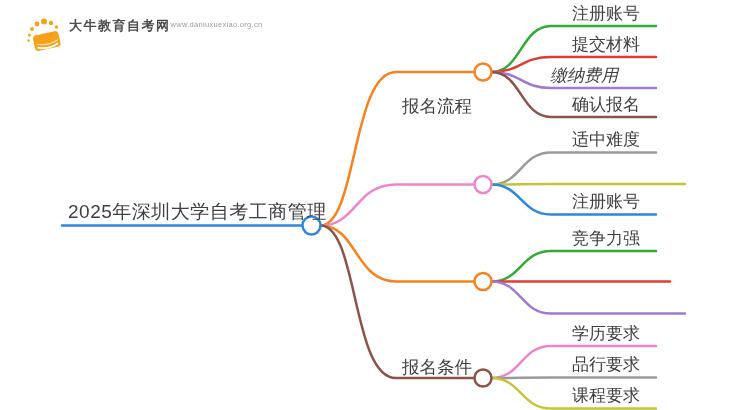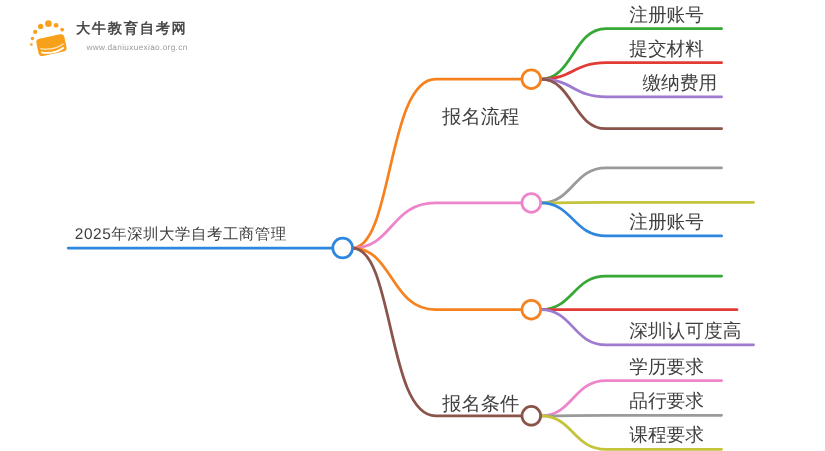--- a/index.html
+++ b/index.html
@@ -5,25 +5,25 @@
   html,body{margin:0;padding:0;}
   body{
     width:750px;height:410px;background:#ffffff;overflow:hidden;position:relative;
     font-family:"Liberation Sans","DejaVu Sans",sans-serif;
   }
   .stage{position:absolute;left:0;top:0;width:750px;height:410px;}
   svg.links{position:absolute;left:0;top:0;}
   svg.links path{fill:none;stroke-width:2.5;stroke-linecap:round;}
   svg.links circle{fill:#ffffff;stroke-width:2.5;cursor:pointer;}
   .label{position:absolute;color:#3f3f3f;white-space:nowrap;line-height:20px;}
-  .root-label{font-size:14px;line-height:22px;letter-spacing:.5px;text-align:right;}
+  .root-label{font-size:19px;line-height:22px;letter-spacing:.5px;text-align:right;}
   .branch-label{font-size:17.5px;}
   .leaf-label{font-size:17px;}
   .logo{position:absolute;left:20px;top:12px;display:flex;align-items:flex-start;gap:5px;}
-  .logo-text{display:flex;flex-direction:column;padding-top:5px;text-align:right;}
+  .logo-text{display:flex;flex-direction:row;padding-top:5px;text-align:right;}
   .site-name{font-size:13px;font-weight:bold;color:#4b4b4b;letter-spacing:1.5px;}
   .site-url{font-size:7.5px;color:#9b9b9b;margin-top:3px;letter-spacing:.3px;}
 </style>
 </head>
 <body>
 
 <div class="stage">
 
   <svg class="links" width="750" height="410">
 
@@ -58,25 +58,27 @@
     <circle cx="483" cy="378" r="8.5" stroke="#8B544A"></circle>
   </svg>
 
   <div class="label root-label" style="left:68px;top:201px;">2025年深圳大学自考工商管理</div>
 
   <div class="label branch-label" style="left:402px;top:52px;margin-top:44px;">报名流程</div>
   <div class="label branch-label" style="left:402px;top:357px;">报名条件</div>
 
   <div class="label leaf-label" style="left:572px;top:4px;">注册账号</div>
   <div class="label leaf-label" style="left:572px;top:35px;">提交材料</div>
-  <div class="label leaf-label" style="left:584px;top:66px;">缴纳费用</div>
+  <div class="label leaf-label" style="left:550px;top:66px;font-style:italic;">缴纳费用</div>
+  <div class="label leaf-label" style="left:572px;top:95px;">确认报名</div>
 
+  <div class="label leaf-label" style="left:572px;top:130px;">适中难度</div>
   <div class="label leaf-label" style="left:572px;top:192px;">注册账号</div>
 
-  <div class="label leaf-label" style="left:572px;top:291px;">深圳认可度高</div>
+  <div class="label leaf-label" style="left:572px;top:229px;">竞争力强</div>
 
   <div class="label leaf-label" style="left:572px;top:324px;">学历要求</div>
   <div class="label leaf-label" style="left:572px;top:386px;">课程要求</div>
   <div class="label leaf-label" style="left:572px;top:355px;">品行要求</div>
 
   <div class="logo">
     <svg width="44" height="42" viewBox="0 0 44 42">
       <g fill="#F7A11A">
         <circle cx="12" cy="17" r="1.9"></circle>
         <circle cx="17" cy="12" r="2.4"></circle>

